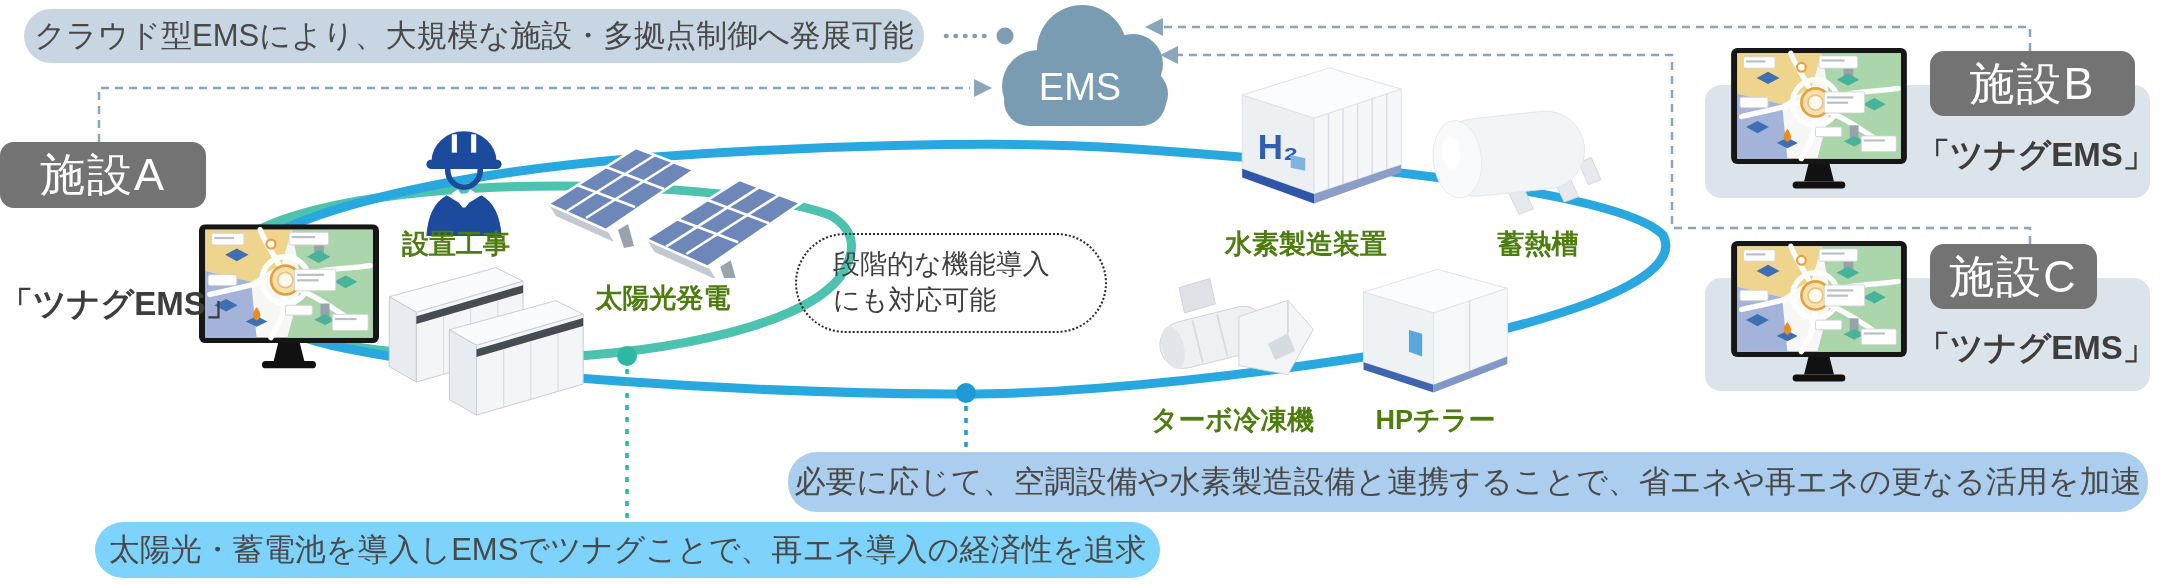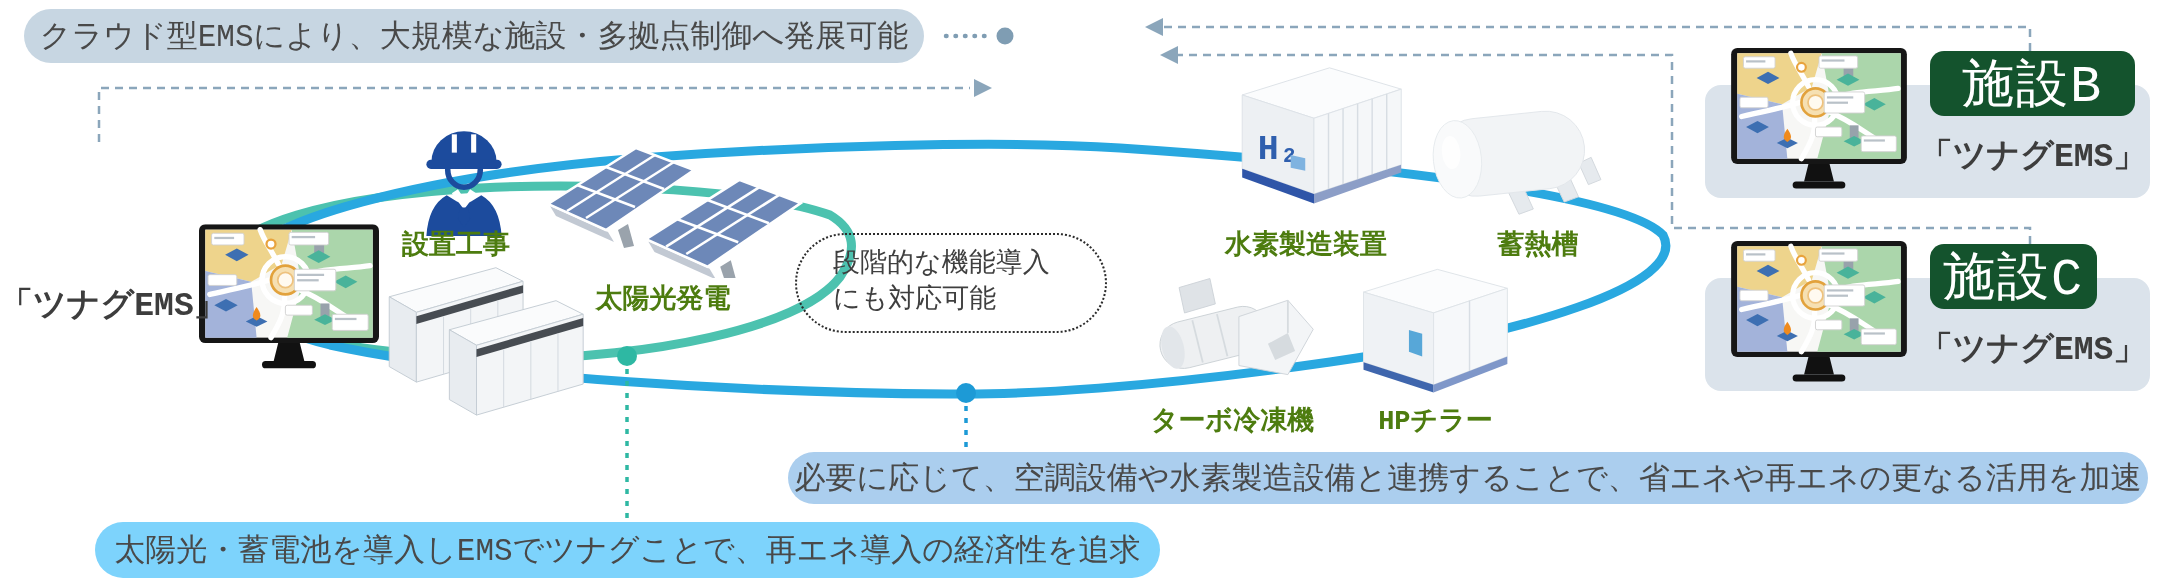--- a/index.html
+++ b/index.html
@@ -1,30 +1,30 @@
 <!DOCTYPE html>
 <html><head>
 <meta charset="utf-8">
 <style>
   html,body{margin:0;padding:0;background:#fff;}
   .stage{position:relative;width:2160px;height:584px;background:#ffffff;overflow:hidden;
-         font-family:Liberation Mono, monospace;}
+         font-family:Liberation Sans, sans-serif;}
   svg{display:block;}
   .bg{position:absolute;left:0;top:0;z-index:1;}
   .art{position:absolute;z-index:3;}
   .banner{position:absolute;display:flex;align-items:center;justify-content:center;
           color:#494949;font-weight:500;z-index:6;white-space:nowrap;}
   .banner-top{left:24px;top:9px;width:900px;height:54px;border-radius:27px;
               background:#c7d6e2;font-size:31px;}
-  .banner-blue{left:788px;top:452px;width:1360px;height:52px;border-radius:29px;
+  .banner-blue{left:788px;top:452px;width:1360px;height:60px;border-radius:29px;
                background:#abceee;font-size:31px;}
   .banner-green{left:95px;top:522px;width:1065px;height:56px;border-radius:28px;
                 background:#7dd3fc;font-size:31px;}
   .badge{position:absolute;display:flex;align-items:center;justify-content:center;
-         background:#14532d;color:#ffffff;border-radius:14px;font-size:52px;
+         background:#737373;color:#ffffff;border-radius:14px;font-size:45px;
          font-weight:500;z-index:6;letter-spacing:2px;}
   .badge-a{left:0;top:142px;width:206px;height:66px;}
   .badge-b{left:1930px;top:51px;width:205px;height:65px;}
   .badge-c{left:1930px;top:244px;width:167px;height:65px;}
   .tsunagu{position:absolute;font-size:33px;font-weight:600;color:#3d3d3d;z-index:6;white-space:nowrap;}
   .ts-a{left:0;top:282px;}
   .ts-b{left:1917px;top:133px;width:232px;text-align:center;}
   .ts-c{left:1917px;top:326px;width:232px;text-align:center;}
   .panel{position:absolute;width:445px;height:113px;border-radius:16px;background:#dbe3eb;z-index:2;}
   .panel-b{left:1705px;top:85px;}
@@ -108,21 +108,34 @@
     <path d="M946,36 H992" stroke="#7f9db3" stroke-width="4.5" stroke-dasharray="0.5 9" stroke-linecap="round" fill="none"></path>
     <circle cx="1005" cy="36" r="8.5" fill="#7f9db3"></circle>
     <path d="M627,357 V521" stroke="#2eb8a3" stroke-width="3.5" stroke-dasharray="5 7" fill="none"></path>
     <circle cx="627" cy="356" r="10" fill="#2eb8a3"></circle>
     <path d="M966,394 V450" stroke="#1d9ad6" stroke-width="3.5" stroke-dasharray="5 7" fill="none"></path>
     <circle cx="966" cy="393" r="10" fill="#1d9ad6"></circle>
   </svg>
 
   <div class="banner banner-top">クラウド型EMSにより、大規模な施設・多拠点制御へ発展可能</div>
 
-
+  <div class="cloud-wrap">
+    <svg width="190" height="130" viewBox="0 0 190 130">
+      <g fill="#7a9cb2">
+        <circle cx="48" cy="86" r="36"></circle>
+        <circle cx="92" cy="50" r="45"></circle>
+        <circle cx="143" cy="64" r="30"></circle>
+        <circle cx="152" cy="94" r="26"></circle>
+        <rect x="14" y="76" width="162" height="50" rx="25"></rect>
+      </g>
+      <text x="90" y="100" text-anchor="middle" font-size="38" fill="#ffffff" font-weight="500">EMS</text>
+    </svg>
+  </div>
+
+  <div class="badge badge-a">施設A</div>
   <div class="tsunagu ts-a">「ツナグEMS」</div>
   <svg class="art" style="left:199px;top:224px" width="180" height="149" viewBox="0 0 200 165">
       <use href="#monitorSym"></use>
     </svg>
 
   <svg class="art" style="left:418px;top:114px" width="92" height="122" viewBox="0 0 90 120">
     <g fill="#1c4b9d">
       <path d="M13,47 A32,30 0 0 1 77,47 Z"></path>
       <rect x="8" y="45" width="74" height="9" rx="4.5"></rect>
       <path d="M8,120 Q10,90 28,80 L38,86 Q45,90 52,86 L62,80 Q80,90 82,120 Z"></path>

